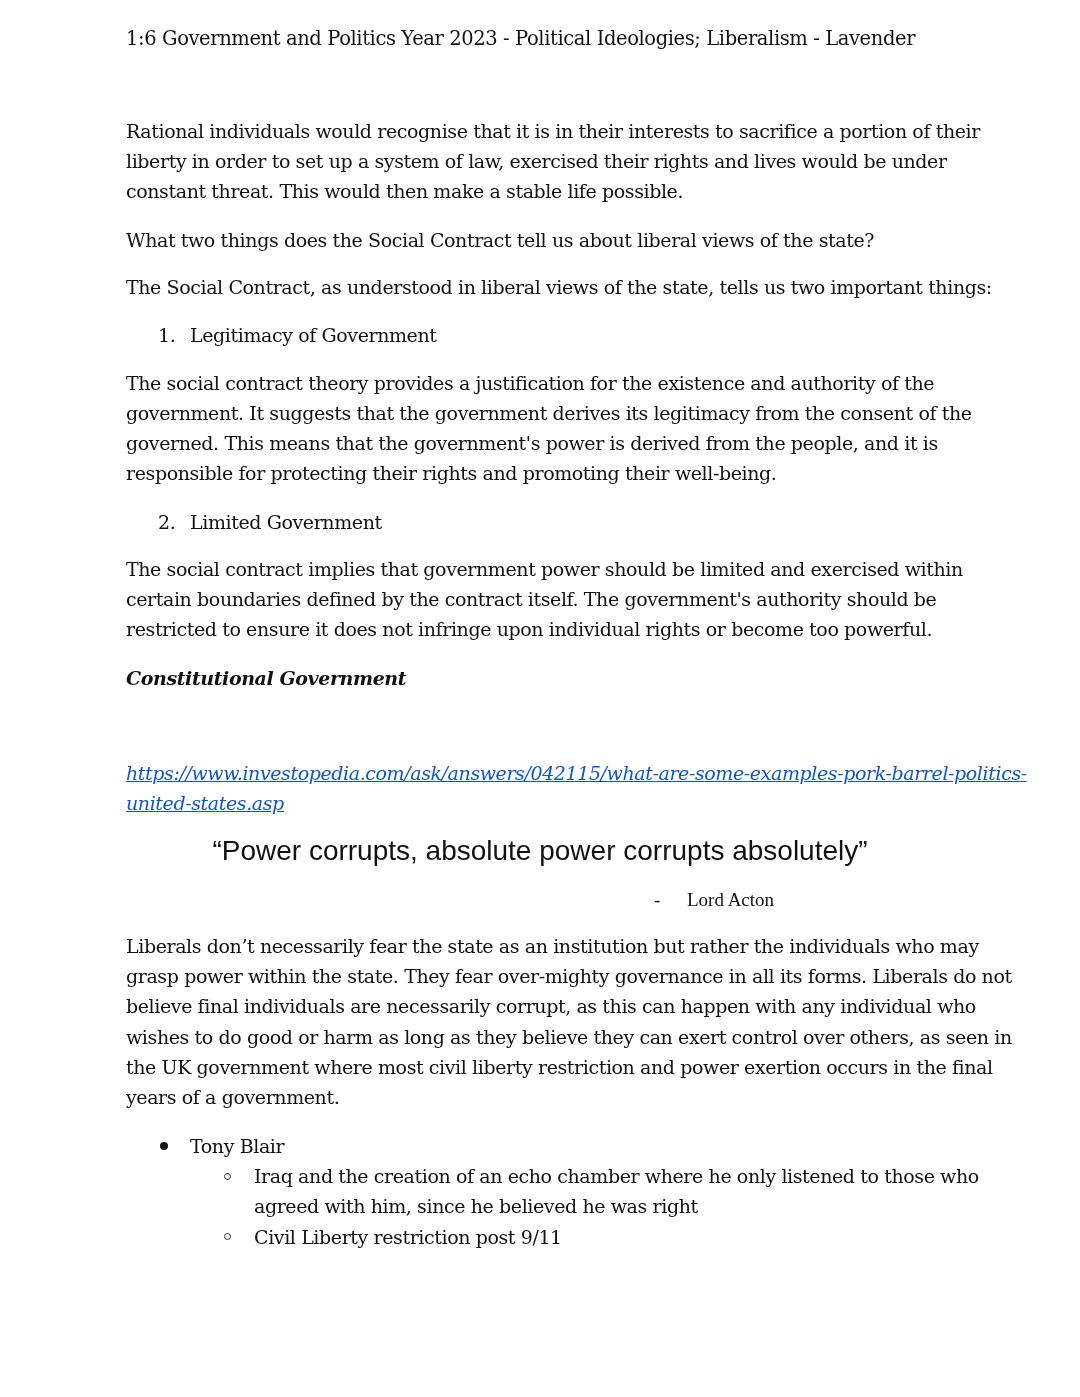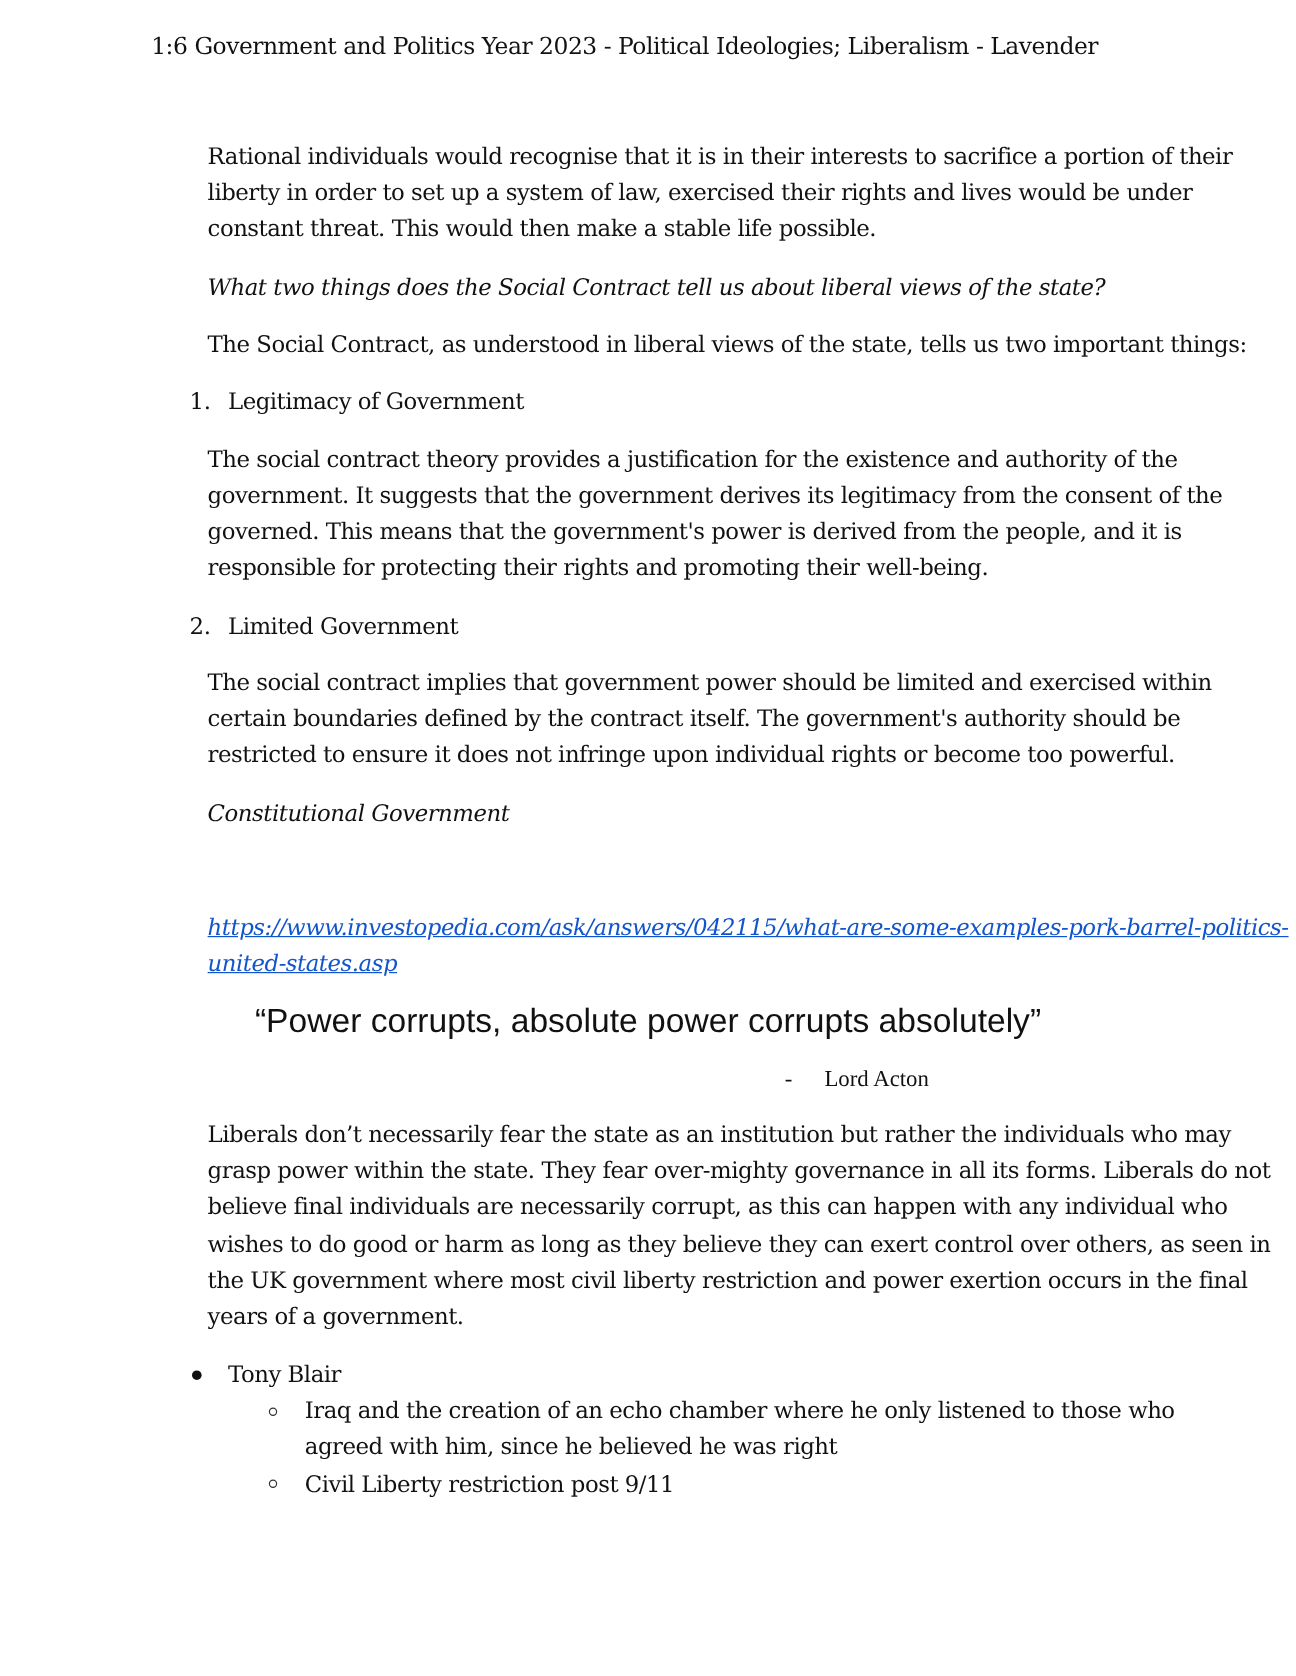--- a/index.html
+++ b/index.html
@@ -2,23 +2,23 @@
 <html><head>
   <meta charset="utf-8">
   <style>
     html, body { margin: 0; padding: 0; background: #ffffff; }
     body { width: 1080px; height: 1397px; position: relative; overflow: hidden;
       font-family: "DejaVu Serif", "Liberation Serif", serif; color: #111111; }
     .page { position: absolute; left: 0; top: 0; width: 898px; height: 1397px; }
     .abs { position: absolute; white-space: nowrap; }
     .t { font-size: 19px; line-height: 30px; letter-spacing: -0.4px; }
     .header { left: 126px; top: 24px; font-size: 19.5px; line-height: 30px; letter-spacing: -0.4px; }
-    .para { left: 126px; margin-left: 47px; }
-    .it { font-style: italic; }
-    .bi { font-style: italic; font-weight: normal; }
+    .para { left: 126px; }
+    .it { }
+    .bi { font-style: italic; font-weight: bold; }
     .link { color: #1155cc; text-decoration: underline; font-style: italic; }
     .quote { font-family: Liberation Sans, sans-serif; font-size: 28px; letter-spacing: 0; }
     .attr { font-family: "Liberation Serif", serif; font-size: 19px; letter-spacing: 0; }
     .num { display: inline-block; width: 32px; }
     .bullet { position: absolute; }
     .disc { width: 8px; height: 8px; border-radius: 50%; background: #111; }
     .circ { width: 7px; height: 7px; border-radius: 50%; border: 1.4px solid #333; box-sizing: border-box; }
   </style>
 </head>
 <body>

